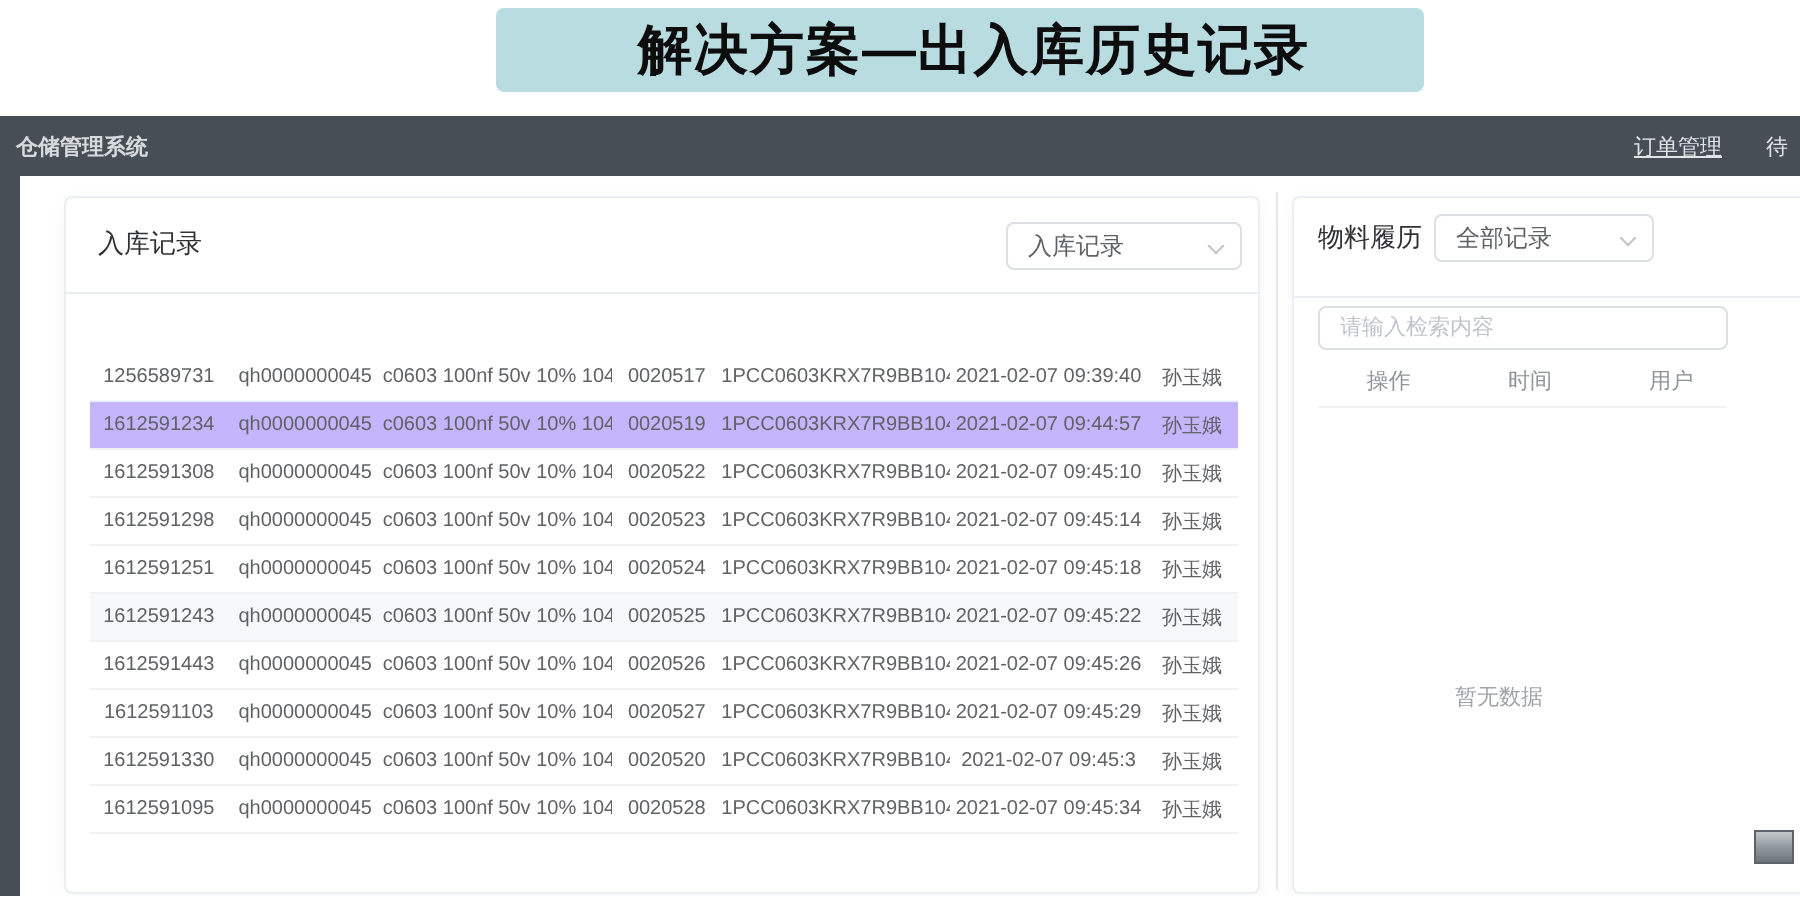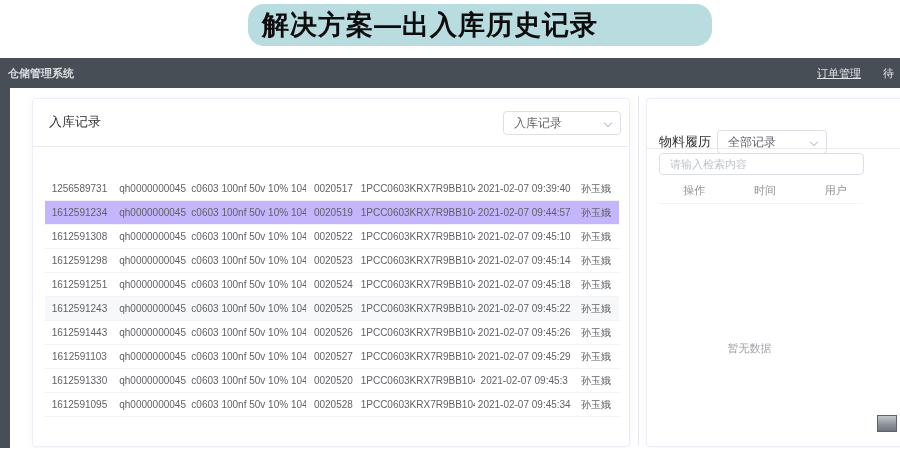--- a/index.html
+++ b/index.html
@@ -5,22 +5,22 @@
   * { margin:0; padding:0; box-sizing:border-box; }
   html,body { background:#ffffff; }
   .page {
     position:relative; width:900px; height:458px; overflow:hidden;
     background:#ffffff; font-family:"Liberation Sans", sans-serif;
   }
 
   
   .banner {
     position:absolute; left:248px; top:4px; width:464px; height:42px;
-    background:#b9dce1; border-radius:16px;
-    display:flex; align-items:center; padding-left:14px;
+    background:#b9dce1; border-radius:4px;
+    display:flex; align-items:center; padding-left:14px;justify-content:center;
   }
   .banner-title { font-size:27px; font-weight:700; color:#0d0d0d; letter-spacing:1px; }
 
   
   .window {
     position:absolute; left:0; top:58px; width:900px; height:390px;
     background:#474e55; overflow:hidden;
   }
   .window-header {
     position:absolute; left:0; top:0; width:900px; height:30px;
@@ -84,21 +84,21 @@
     align-items:center; height:24px;
   }
   .thead-row { border-bottom:1px solid #ebeef5; }
   .hcell { font-size:10.5px; color:#909399; font-weight:500; text-align:center; white-space:nowrap; }
   .trow { border-bottom:1px solid #f0f2f5; cursor:pointer; }
   .tcell { font-size:10px; color:#606266; text-align:center; white-space:nowrap; overflow:hidden; }
   .trow.hl { background:#c4b5fd; }
   .trow.stripe { background:#f7f8fa; }
 
   
-  .history-head { position:absolute; left:12px; top:8px; display:flex; align-items:center; gap:6px;margin-top:23px; }
+  .history-head { position:absolute; left:12px; top:8px; display:flex; align-items:center; gap:6px; }
   .history-select { width:110px; }
   .history-divider { position:absolute; left:0; top:49px; width:100%; height:1px; background:#e8ebf0; }
   .history-search { position:absolute; left:12px; top:54px; width:205px; height:22px; }
   .history-thead {
     position:absolute; left:12px; top:84px; width:212px;
     display:grid; grid-template-columns:1fr 1fr 1fr;
   }
   .history-thead .hcell { font-size:11px; }
   .history-thead-divider { position:absolute; left:12px; top:104px; width:204px; height:1px; background:#f0f2f5; }
   .empty-state { position:absolute; left:0; top:242px; width:205px; text-align:center;

